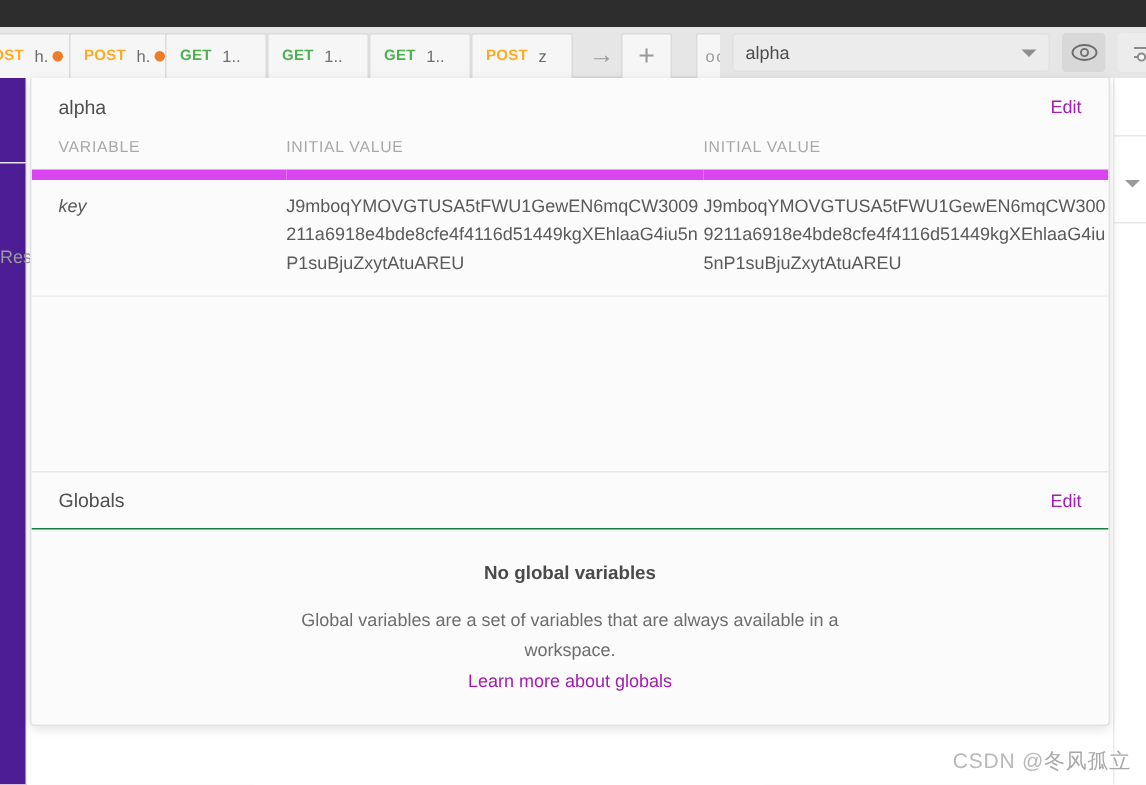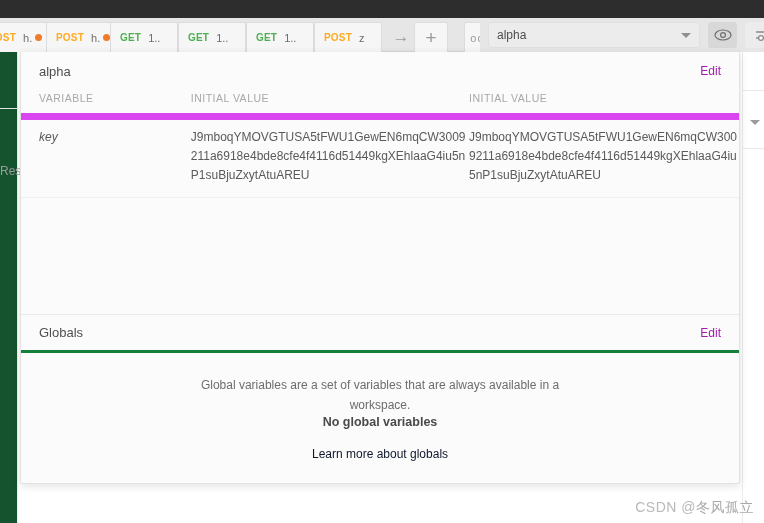--- a/index.html
+++ b/index.html
@@ -150,21 +150,21 @@
   #page-body {
     position: absolute;
     top: 52px; left: 0;
     width: 764px; height: 471px;
     background: #ffffff;
   }
   #left-rail {
     position: absolute;
     top: 0; left: 0;
     width: 18px; height: 471px;
-    background: #14532d;
+    background: #4c1d95;
     border-right: 1px solid #ececec;
     box-sizing: border-box;
   }
   #left-rail-divider {
     position: absolute;
     left: 0; top: 56px;
     width: 18px; height: 1px;
     background: #e4e4e4;
   }
   #response-label {
@@ -277,21 +277,21 @@
     overflow: hidden;
     border-bottom: 1px solid #e8e8e8;
   }
 
   
   #globals-section {
     height: 168px;
     box-sizing: border-box;
   }
   #globals-header {
-    border-bottom: 3px solid #15803d;
+    border-bottom: 1px solid #15803d;
   }
   #globals-empty {
     text-align: center;
     padding-top: 22px;
   }
   #globals-empty-title {
     font-size: 12.5px;
     color: #4a4a4a;
     font-weight: bold;
     margin-bottom: 14px;
@@ -300,21 +300,21 @@
     font-size: 12px;
     color: #6d6d6d;
     line-height: 20px;
     width: 370px;
     margin: 0 auto;
   }
   #globals-learn-link {
     display: inline-block;
     margin-top: 4px;
     font-size: 12px;
-    color: #0f172a;
+    color: #a21caf;
     cursor: pointer;
   }
 
   
   #watermark {
     position: absolute;
     right: 10px;
     bottom: 6px;
     font-size: 14px;
     color: #b9b9b9;
@@ -438,22 +438,22 @@
   </div>
 
   <div id="globals-section">
 
     <div class="popup-section-header" id="globals-header">
       <span class="popup-section-title">Globals</span>
       <span class="edit-link">Edit</span>
     </div>
 
     <div id="globals-empty">
+      <div id="globals-empty-title">No global variables</div>
       <div id="globals-empty-desc">Global variables are a set of variables that are always available in a workspace.</div>
-      <div id="globals-empty-title">No global variables</div>
       <span id="globals-learn-link">Learn more about globals</span>
     </div>
   </div>
 </div>
 
 <div id="watermark">
   <span>CSDN @</span><span class="wm-cn">冬风孤立</span>
 </div>
 
 </body></html>

